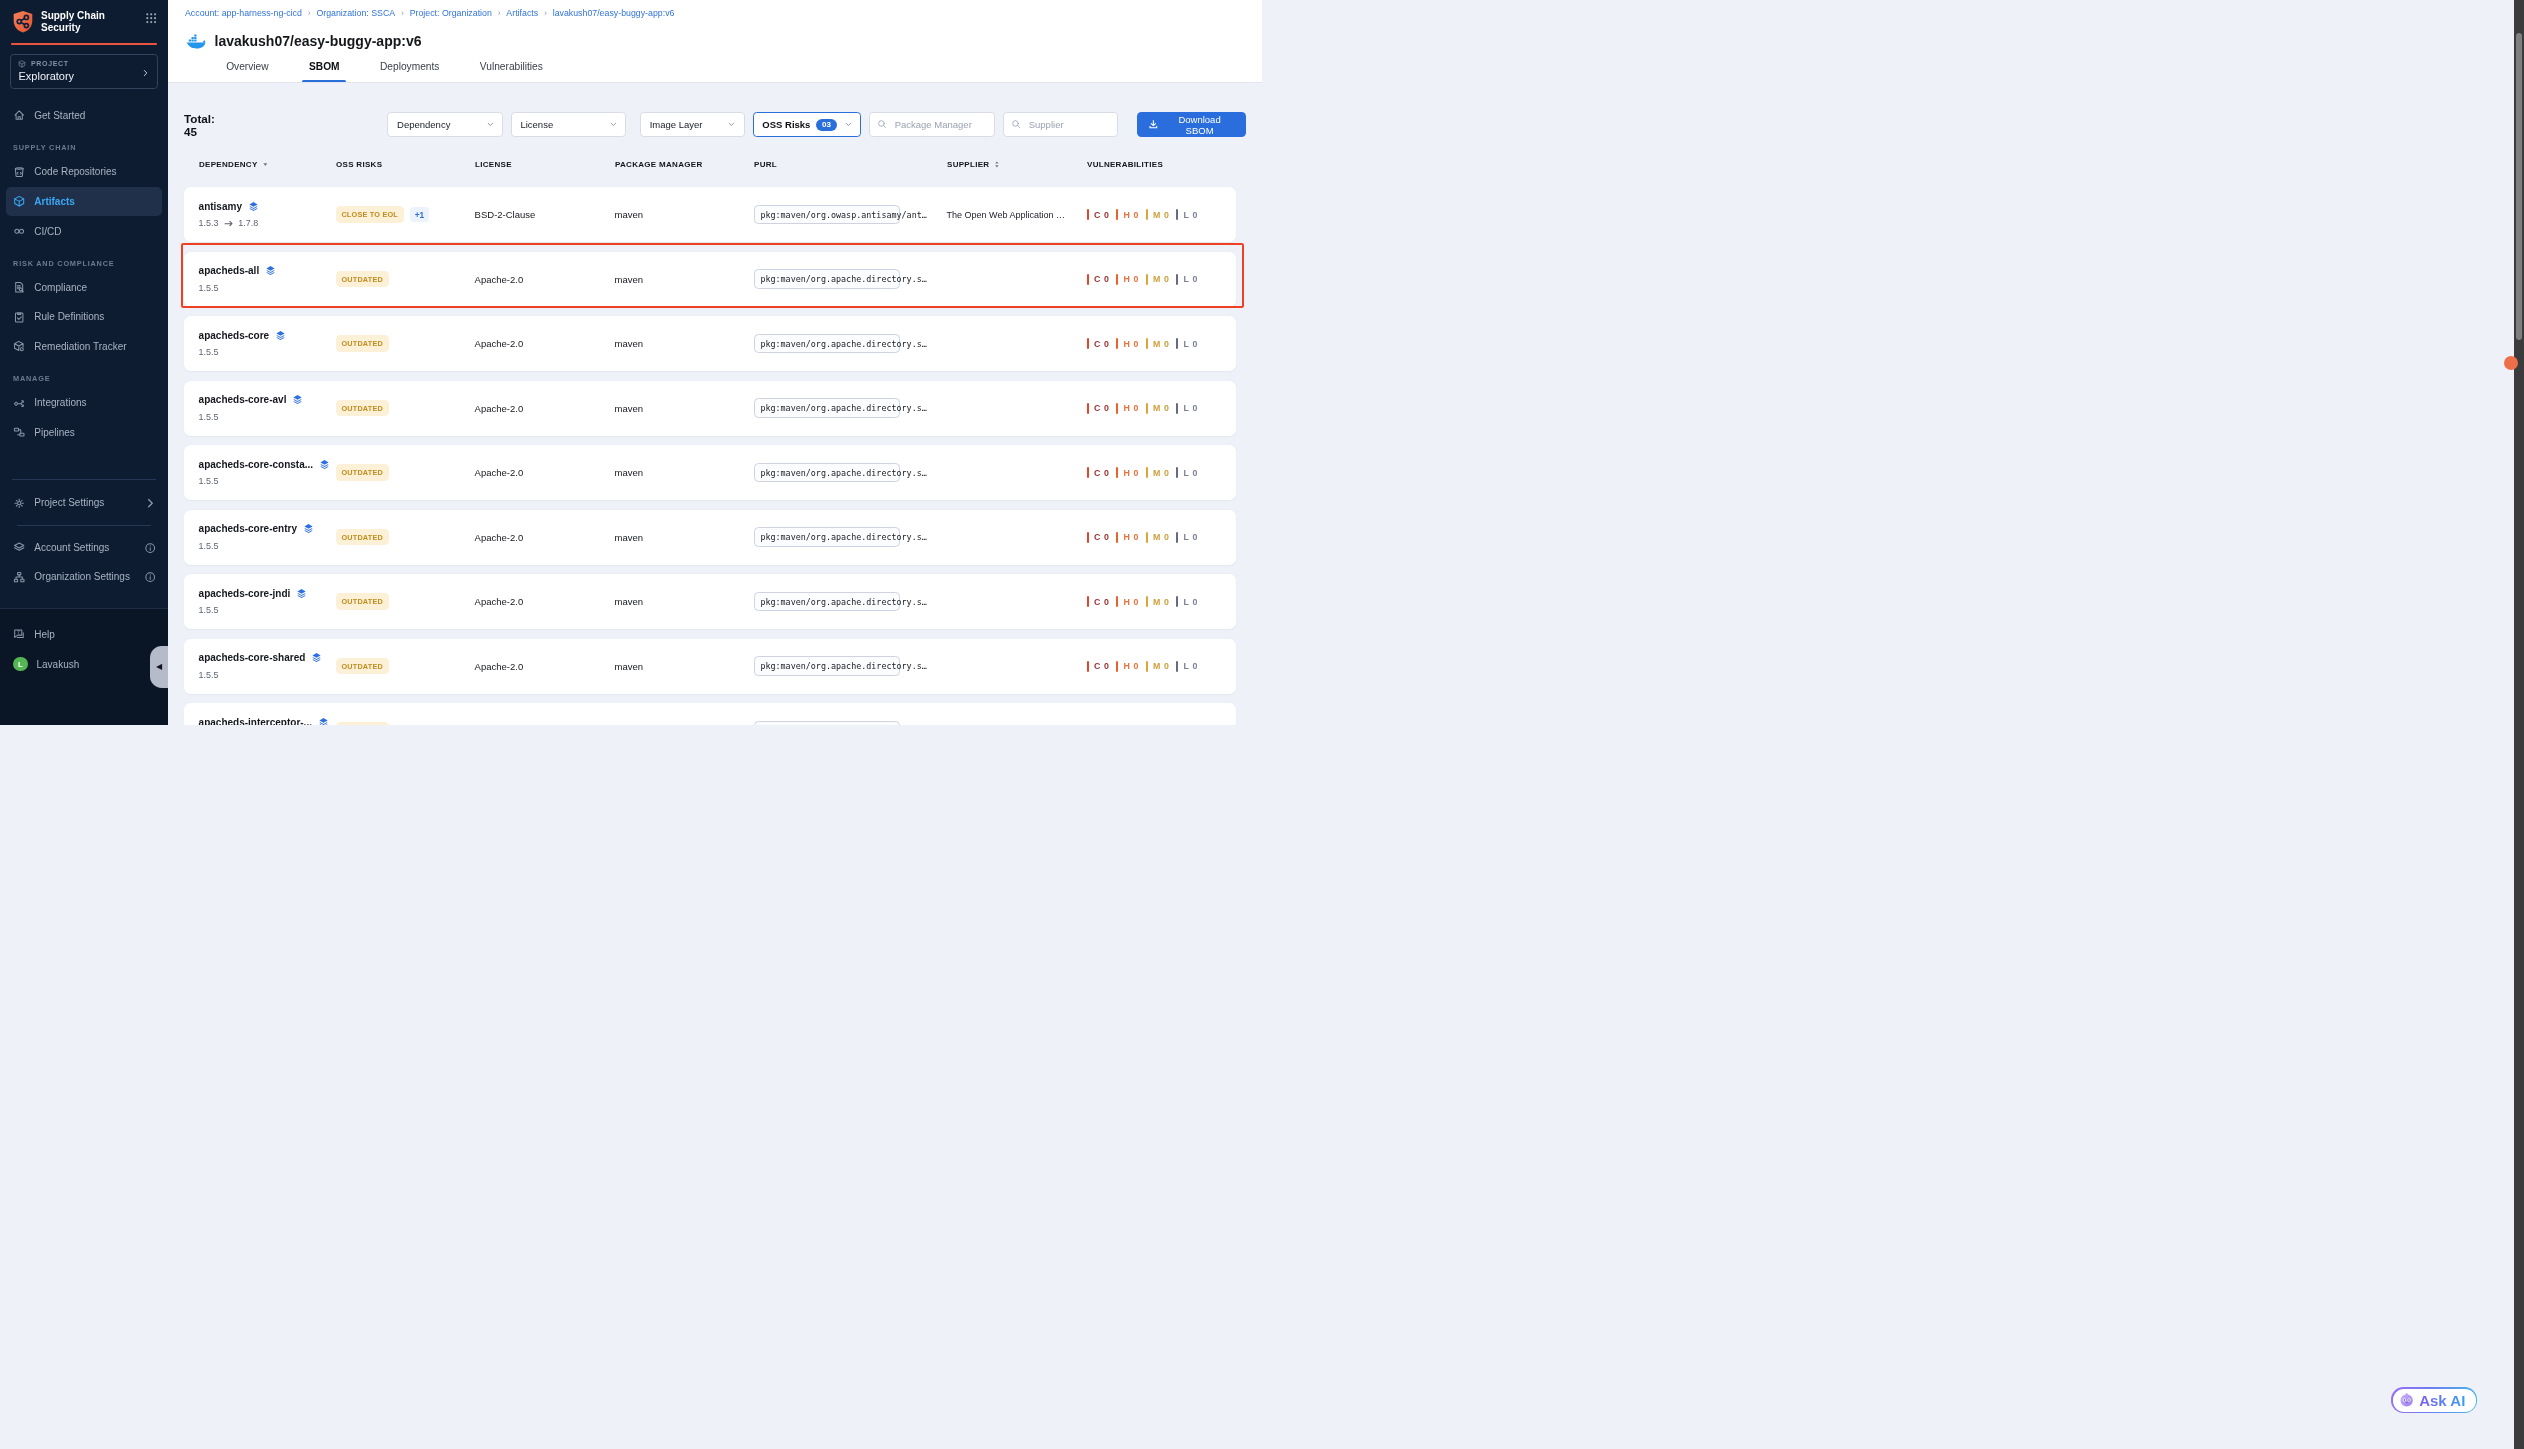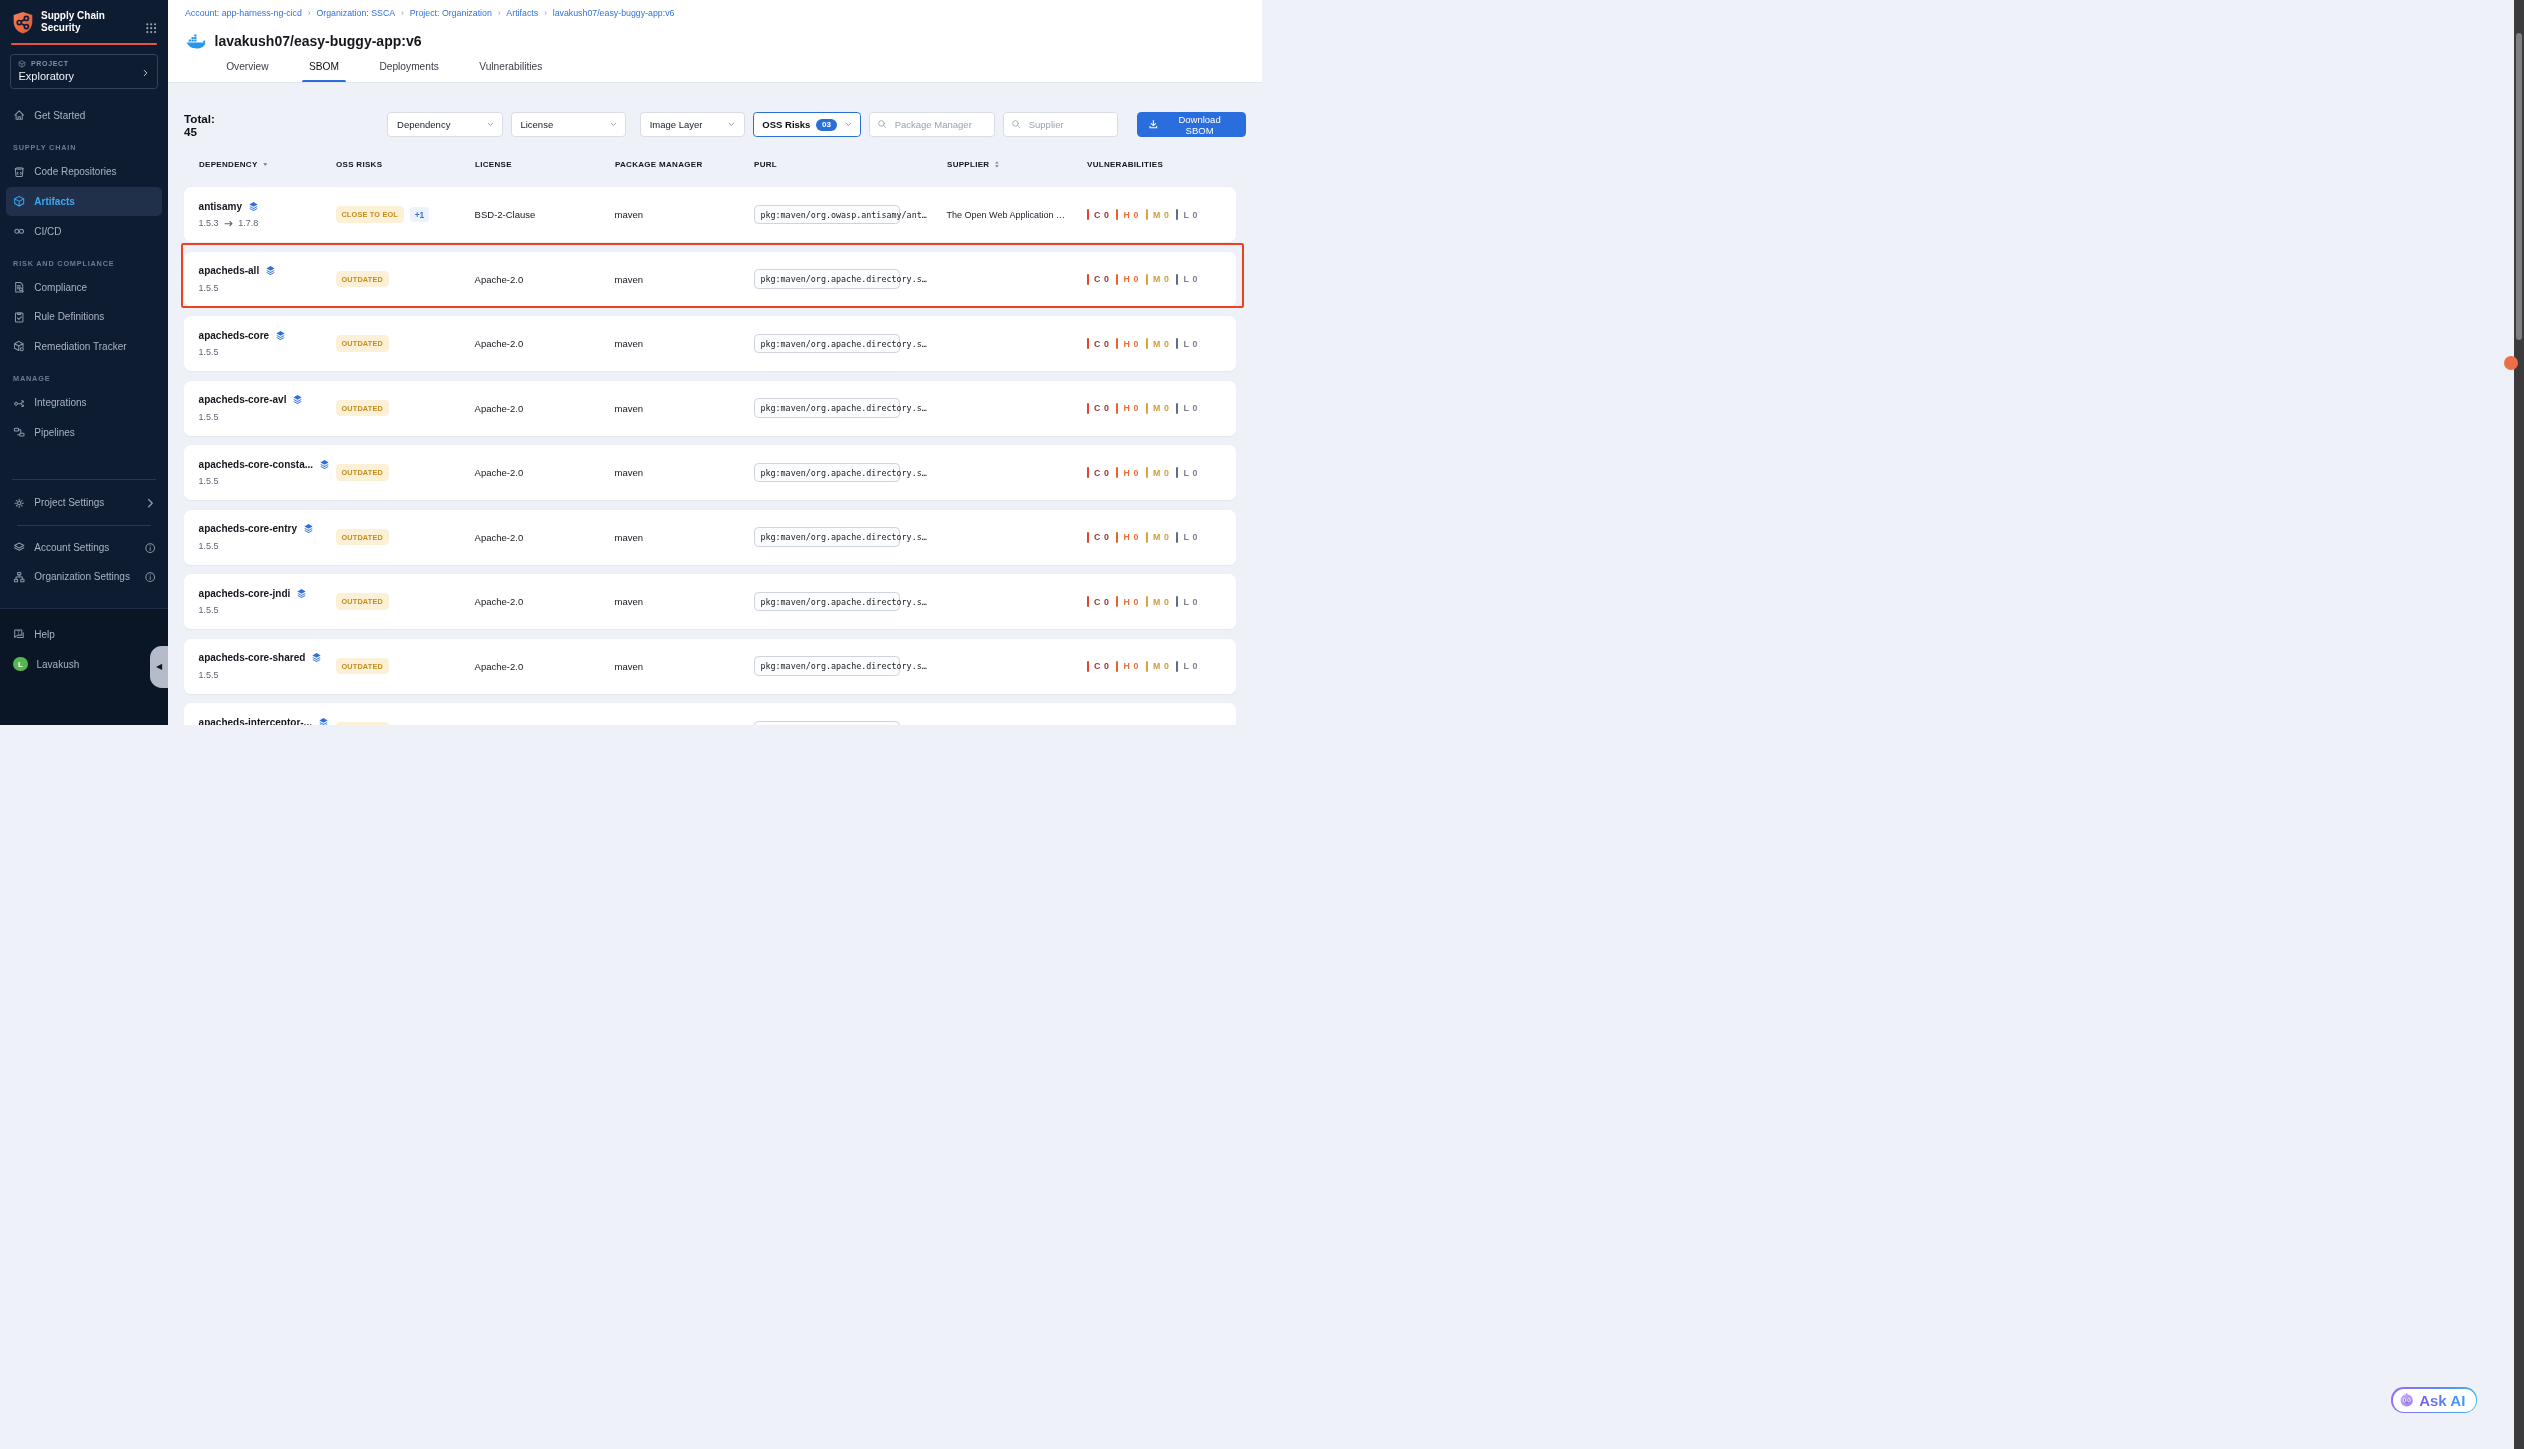--- a/index.html
+++ b/index.html
@@ -2,21 +2,21 @@
 <html style="font-size:11.7px"><head>
 <meta charset="utf-8">
 <style>
   html,body{margin:0;padding:0;width:1262px;height:725px;overflow:hidden;
     font-family:"Liberation Sans",sans-serif;background:#eef1f7;}
   *{box-sizing:border-box;}
   .app{position:relative;width:1262px;height:725px;}
 
   
   .sidebar{position:absolute;left:0;top:0;width:168px;height:100%;background:#0e1c31;color:#aab3c4;z-index:20;}
-  .sb-header{display:flex;align-items:flex-end;padding:9.5px 10.2px 7.3px 11.7px;gap:7.3px;}
+  .sb-header{display:flex;align-items:flex-start;padding:9.5px 10.2px 7.3px 11.7px;gap:7.3px;}
   .sb-logo{width:22px;height:23.4px;flex:0 0 auto;}
   .sb-title{font-size:10px;font-weight:700;color:#fff;line-height:1.25;width:73px;}
   .sb-grid{margin-left:auto;color:#9aa3b5;width:12.4px;height:12.4px;margin-top:2.9px;}
   .sb-rule{height:1.5px;background:#e8543f;margin:1.5px 11px 0;border-radius:0.7px;}
   .project-card{margin:8.8px 10.2px 0;border:0.7px solid #34425d;border-radius:3.7px;padding:5.1px 7.3px 5.8px;position:relative;cursor:pointer;}
   .pc-label{display:flex;align-items:center;gap:4.4px;font-size:7px;font-weight:700;letter-spacing:0.7px;color:#8591a6;}
   .pc-label svg{width:8px;height:8px;}
   .pc-name{font-size:11px;color:#eef1f7;margin-top:2.2px;}
   .pc-chev{position:absolute;right:7.3px;top:50%;transform:translateY(-50%);width:8.8px;height:8.8px;color:#cfd6e4;}
   nav.sb-nav{padding:11.7px 5.8px 0;}
@@ -41,21 +41,21 @@
   .main{position:absolute;left:168px;top:0;right:0;bottom:0;}
   .page-header{position:absolute;top:0;left:0;right:0;height:83px;background:#fff;border-bottom:0.7px solid #e3e6ee;}
   .breadcrumb{position:absolute;left:17px;top:8px;font-size:8.8px;display:flex;align-items:center;}
   .breadcrumb a{color:#3173d9;text-decoration:none;cursor:pointer;}
   .crumb-sep{color:#98a0 af;color:#98a0af;margin:0 5.8px;font-size:8.8px;}
   .title-row{position:absolute;left:18px;top:24px;display:flex;align-items:center;gap:8px;}
   .title-row svg{width:20.5px;height:15.3px;}
   .page-title{font-size:14px;font-weight:800;color:#15171c;}
   .tabs{position:absolute;left:56px;bottom:0;display:flex;gap:36px;}
   .tab{position:relative;font-size:10.2px;color:#3a3d49;padding:0 2.2px 10.2px;cursor:pointer;}
-  .tab.active{font-weight:400;color:#0b0d12;}
+  .tab.active{font-weight:700;color:#0b0d12;}
   .tab.active .tab-underline{position:absolute;left:-4.4px;right:-4.4px;bottom:0;height:2.2px;background:#2a6fd9;border-radius:1.5px 1.5px 0 0;}
 
   .content{position:absolute;top:83px;left:0;right:0;bottom:0;background:#eef1f7;}
 
   
   .toolbar{position:absolute;left:16px;top:29px;height:25px;right:16px;display:flex;align-items:center;}
   .total{font-size:11.7px;font-weight:800;color:#0f1117;}
   .controls{display:flex;align-items:center;margin-left:157px;gap:8px;}
   .select{width:118px;height:25px;background:#fff;border:0.7px solid #d8dce6;border-radius:3.7px;
     display:flex;align-items:center;padding:0 7.3px 0 8.8px;font-size:9.5px;color:#1a1d26;cursor:pointer;}

